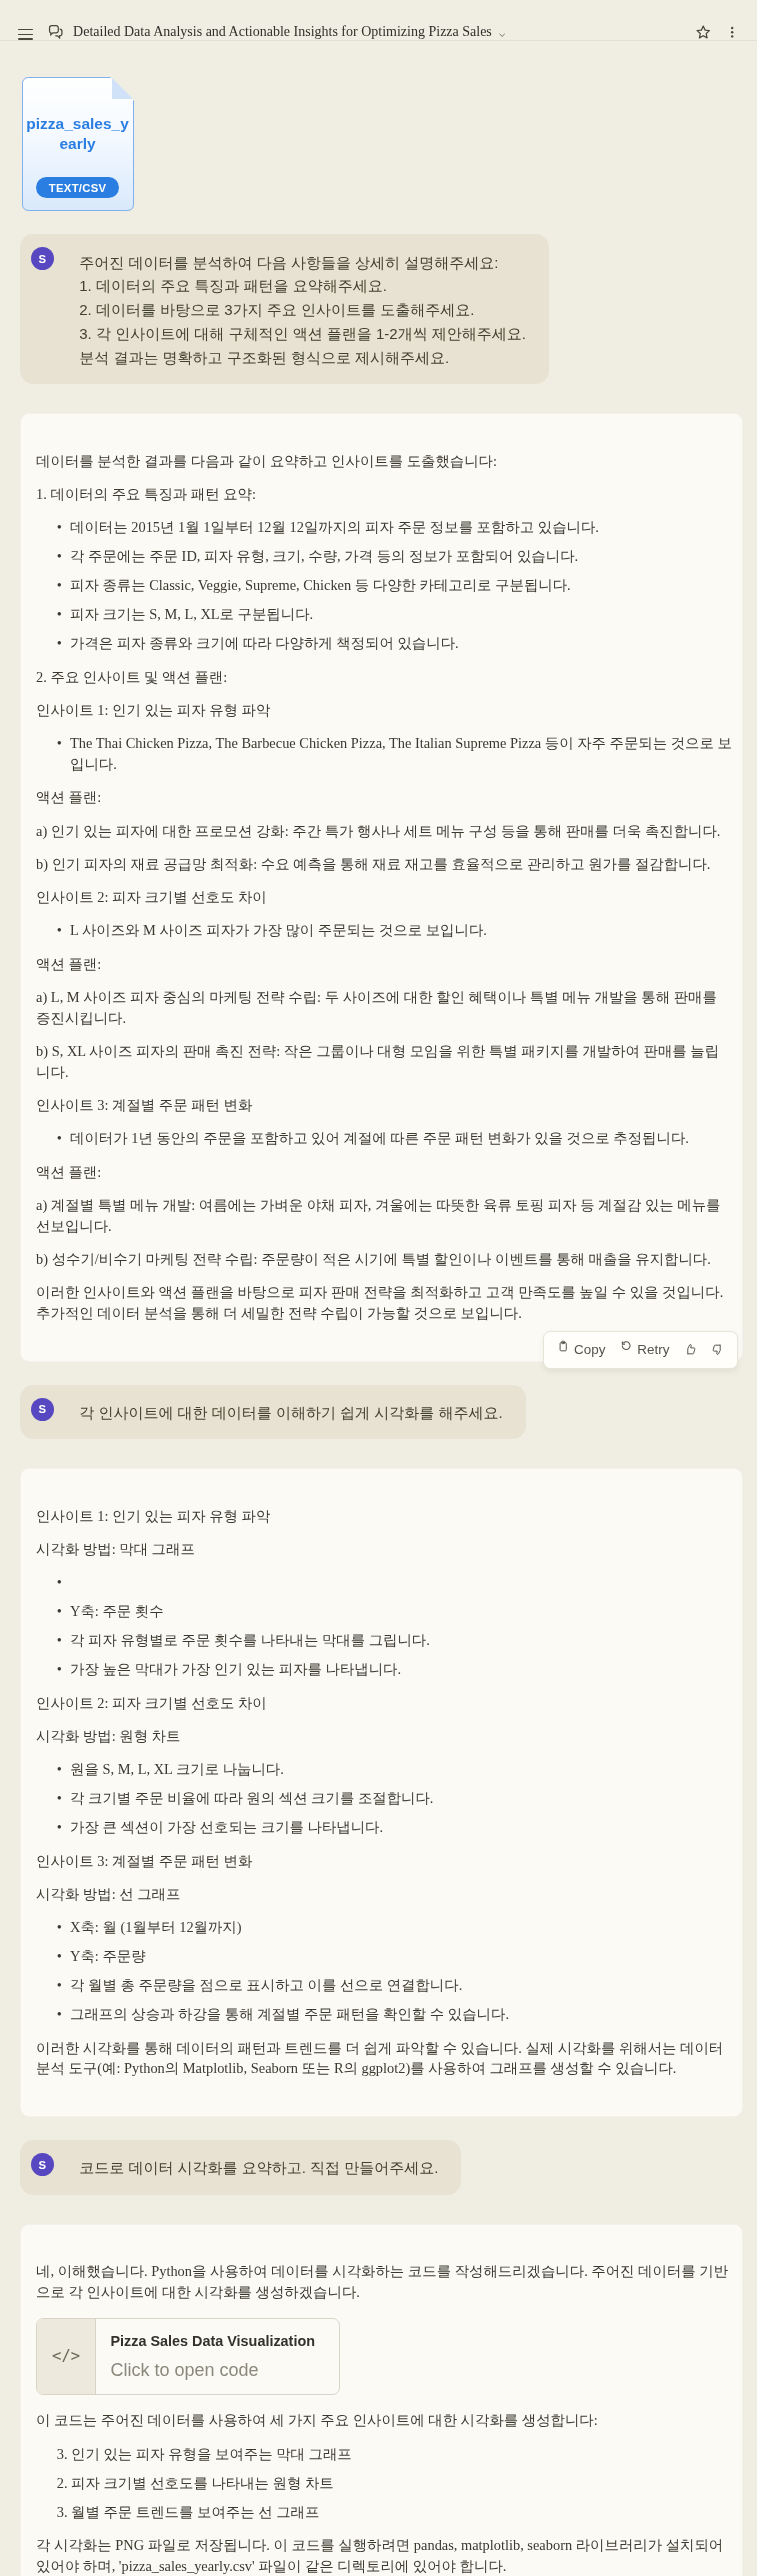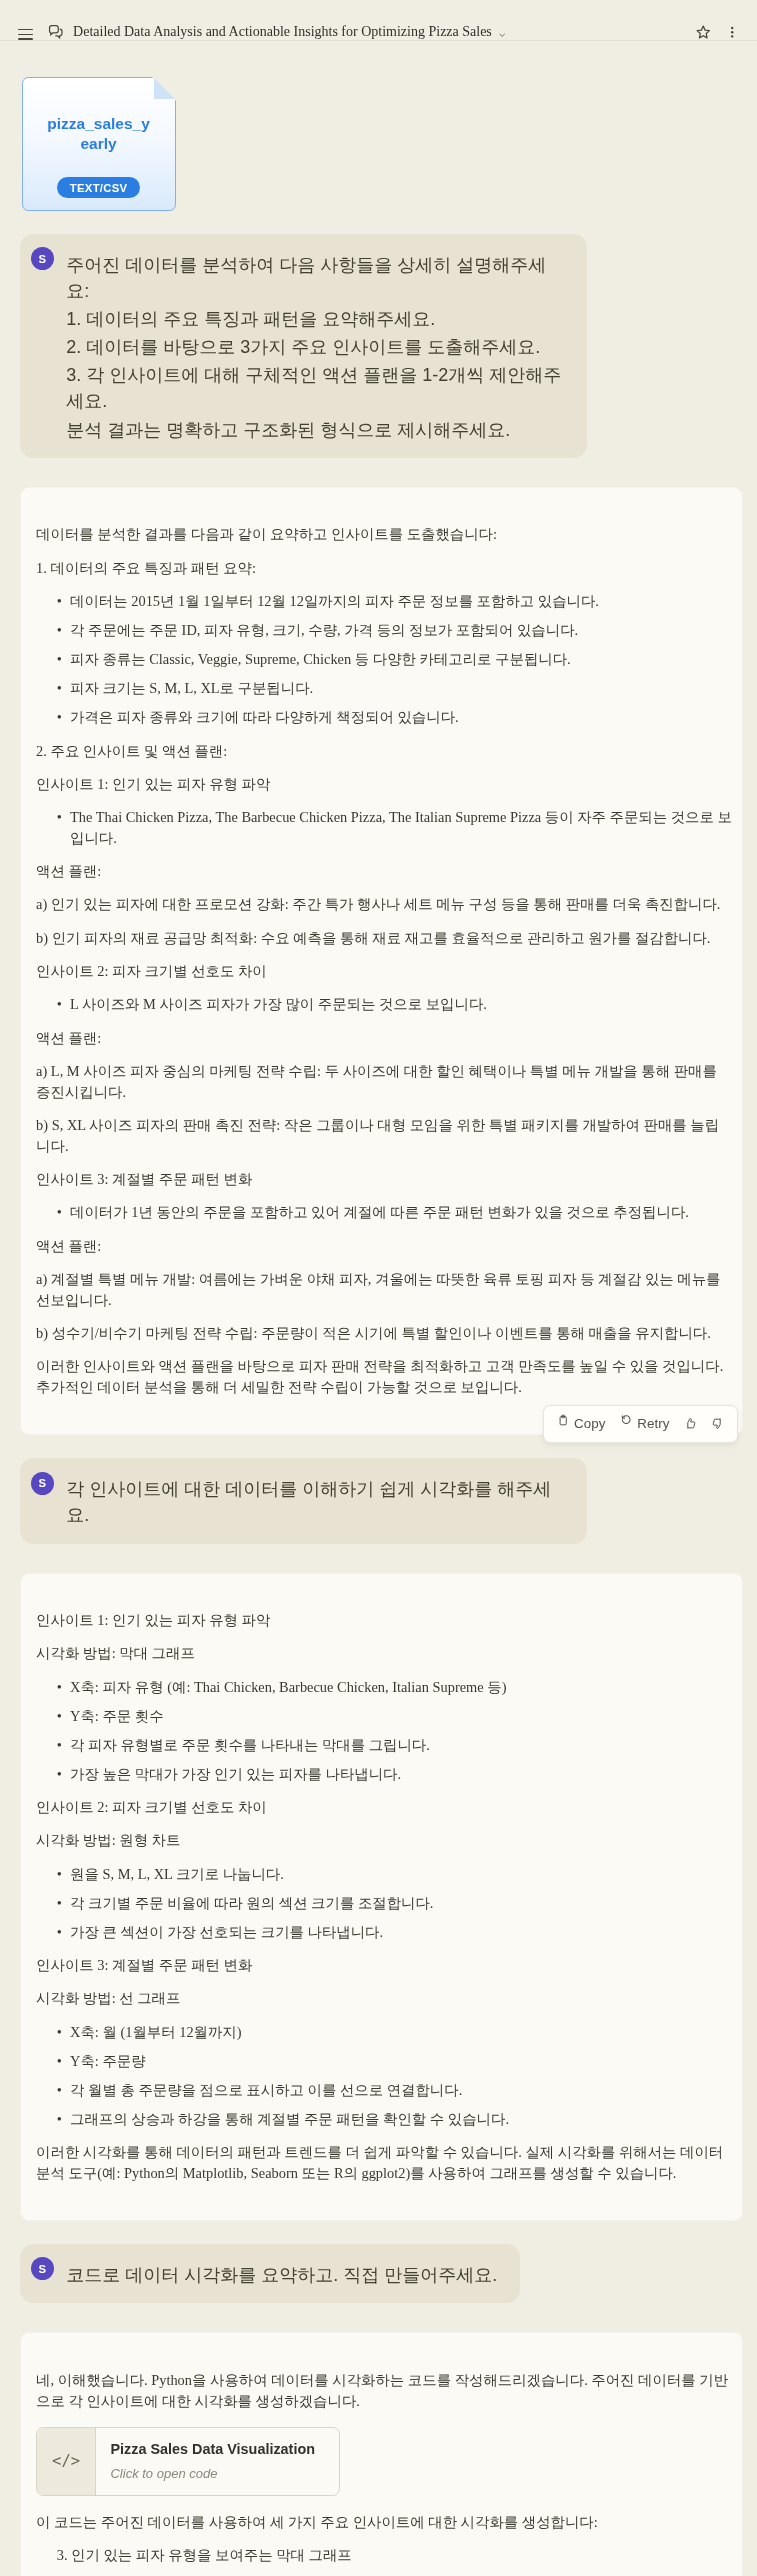--- a/index.html
+++ b/index.html
@@ -15,59 +15,59 @@
     border-bottom:0.5px solid rgba(0,0,0,0.05); }
   .hamburger { width:15.5px; height:11.3px; display:flex; flex-direction:column;
     justify-content:space-between; cursor:pointer; margin-right:14.4px; }
   .hamburger span { display:block; height:1.5px; background:#4a473c; border-radius:1px; }
   .hicon { color:#4a473c; display:flex; align-items:center; }
   .chat-ic { margin-right:8.2px; }
   .title { font-family:"Liberation Serif","DejaVu Serif",serif; font-size:14px; color:#32302a; }
   .title-chev { margin-left:5.2px; color:#6b675b; }
   .header-right { margin-left:auto; display:flex; align-items:center; gap:13.4px; }
   
-  .file-card { position:relative; width:154px; height:134px; margin:36px 0 0 21.6px;
+  .file-card { position:relative; width:112px; height:134px; margin:36px 0 0 21.6px;
     border:1px solid #7fb0ef; border-radius:6.2px;
     background:linear-gradient(180deg,#ffffff 0%,#f4f9ff 45%,#d9e9fb 100%);
     display:flex; flex-direction:column; align-items:center; justify-content:center; cursor:pointer; }
   .file-fold { position:absolute; top:-1px; right:-1px; width:0; height:0;
     border-top:24px solid #f0ede3; border-left:24px solid transparent; }
   .file-fold::after { content:""; position:absolute; right:1px; top:-23px;
     border-bottom:21.6px solid #cfe2f8; border-right:21.6px solid transparent; }
   .file-name { color:#2a7de1; font-weight:bold; font-size:15.5px; text-align:center;
     width:103px; word-break:break-all; line-height:1.3; margin-bottom:20.6px; }
   .file-badge { position:absolute; bottom:12.4px; background:#2a7de1; color:#fff;
     font-weight:bold; font-size:11.3px; padding:4.1px 12.4px; border-radius:515px; letter-spacing:0.3px; }
   
   .thread { padding:0 14.4px 0 0; }
   .user-turn { display:flex; align-items:flex-start; margin:23px 0 0 19.6px;
     background:#e7e2d1; border-radius:13.4px; width:fit-content; max-width:567px;
     padding:13.4px 23px 13.4px 11.3px; }
   .avatar { flex:0 0 23px; width:23px; height:23px; border-radius:50%;
     background:#5747c0; color:#fff; font-weight:bold; font-size:11.3px;
     display:flex; align-items:center; justify-content:center; margin-right:12.4px; }
-  .user-text { font-size:18px; line-height:1.45; color:#42402f; padding-top:2.1px; }
+  .user-text { font-size:15px; line-height:1.45; color:#42402f; padding-top:2.1px;margin-left:13px; }
   .user-line { margin:2.1px 0; }
   .assistant-panel { position:relative; margin:29px 0 0 19.6px; width:723px;
     background:#fbfaf5; border:0.5px solid rgba(0,0,0,0.03); border-radius:9.3px;
     padding:24px 9.3px 24px 15.5px;
     font-family:"Liberation Serif","DejaVu Serif",serif; font-size:14.4px; line-height:1.45; color:#3b392e; }
   .a-p { margin:12.4px 0; }
   .a-li { display:flex; margin:8.2px 0; padding-left:20.6px; }
   .a-li .dot { flex:0 0 13.4px; }
   .a-num { margin:8.2px 0; padding-left:20.6px; }
   
   .artifact { display:flex; width:304px; border:0.5px solid #d9d5c6; border-radius:7.2px;
     overflow:hidden; margin:15.5px 0; cursor:pointer; background:#fbfaf5; }
   .artifact-icon { flex:0 0 59px; background:#edeadd; border-right:0.5px solid #d9d5c6;
     display:flex; align-items:center; justify-content:center;
     font-family:"DejaVu Sans Mono",monospace; font-size:15.5px; color:#6b6856; }
   .artifact-meta { padding:11.3px 14.4px; font-family:"Liberation Sans","DejaVu Sans",sans-serif; }
   .artifact-title { font-weight:bold; font-size:14.4px; color:#33312a; }
-  .artifact-sub { font-size:13px; color:#8b897c; margin-top:5.2px;font-style:italic; }
+  .artifact-sub { font-size:18px; color:#8b897c; margin-top:5.2px; }
   
   .actions { position:absolute; right:4.1px; bottom:-8.2px; display:flex; align-items:center;
     gap:14.4px; background:#fffefb; border:0.5px solid #e7e4d8; border-radius:7.2px;
     padding:8.2px 12.4px; box-shadow:0 2.1px 6.2px rgba(0,0,0,0.06);
     font-family:"Liberation Sans","DejaVu Sans",sans-serif; font-size:13.4px; color:#55524a; }
   .actions .abtn { display:flex; align-items:flex-start; gap:5.2px; cursor:pointer; }
   svg.ic { display:block; }
 </style>
 </head>
 <body>
@@ -207,21 +207,20 @@
       <div class="avatar">S</div>
       <div class="user-text">
         <div class="user-line">각 인사이트에 대한 데이터를 이해하기 쉽게 시각화를 해주세요.</div>
       </div>
     </div>
     <div class="assistant-panel">
       <div class="a-p">인사이트 1: 인기 있는 피자 유형 파악</div>
       <div class="a-p">시각화 방법: 막대 그래프</div>
       <div class="a-li">
         <div class="dot">•</div>
-        <div>X축: 피자 유형 (예: Thai Chicken, Barbecue Chicken, Italian Supreme 등)</div>
       </div>
       <div class="a-li">
         <div class="dot">•</div>
         <div>Y축: 주문 횟수</div>
       </div>
       <div class="a-li">
         <div class="dot">•</div>
         <div>각 피자 유형별로 주문 횟수를 나타내는 막대를 그립니다.</div>
       </div>
       <div class="a-li">

